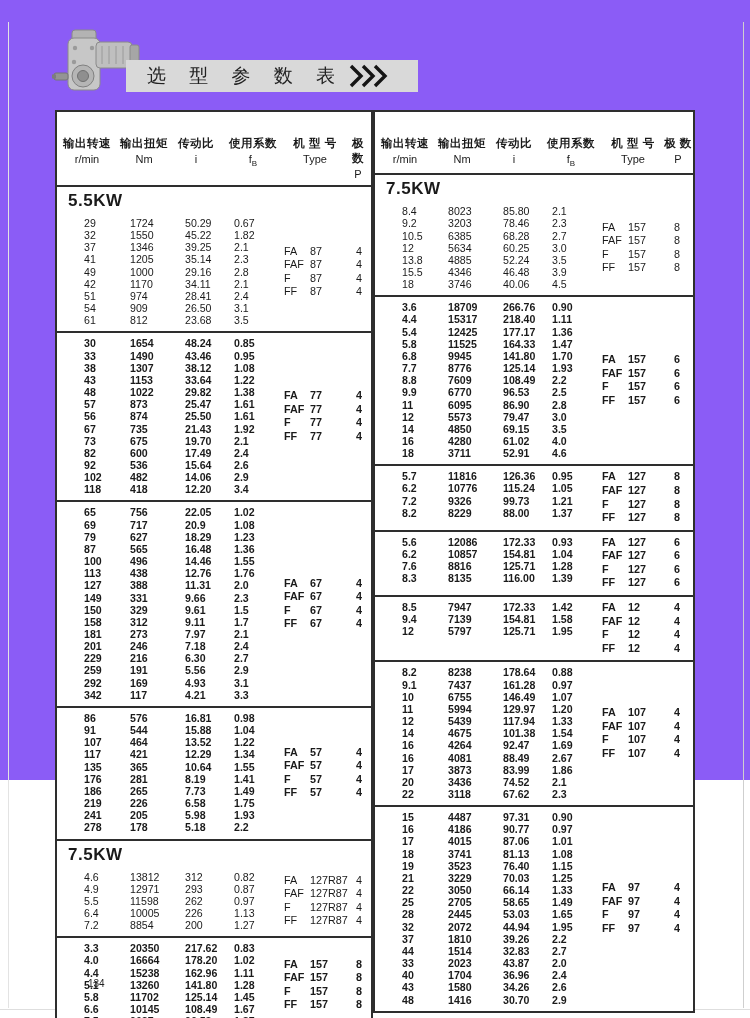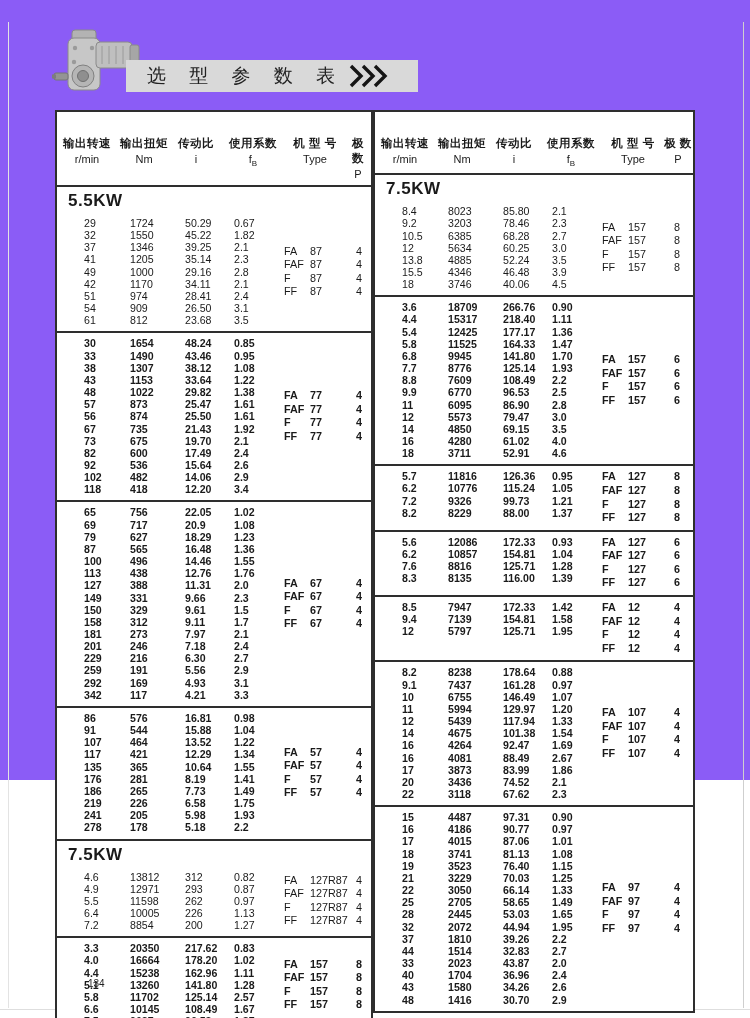--- a/index.html
+++ b/index.html
@@ -597,21 +597,21 @@
                 <div class="row">
                   <div class="cell">5.1</div>
                   <div class="cell">13260</div>
                   <div class="cell">141.80</div>
                   <div class="cell">1.28</div>
                 </div>
                 <div class="row">
                   <div class="cell">5.8</div>
                   <div class="cell">11702</div>
                   <div class="cell">125.14</div>
-                  <div class="cell">2.57</div>
+                  <div class="cell">1.45</div>
                 </div>
                 <div class="row">
                   <div class="cell">6.6</div>
                   <div class="cell">10145</div>
                   <div class="cell">108.49</div>
                   <div class="cell">1.67</div>
                 </div>
                 <div class="row">
                   <div class="cell">7.5</div>
                   <div class="cell">9027</div>

